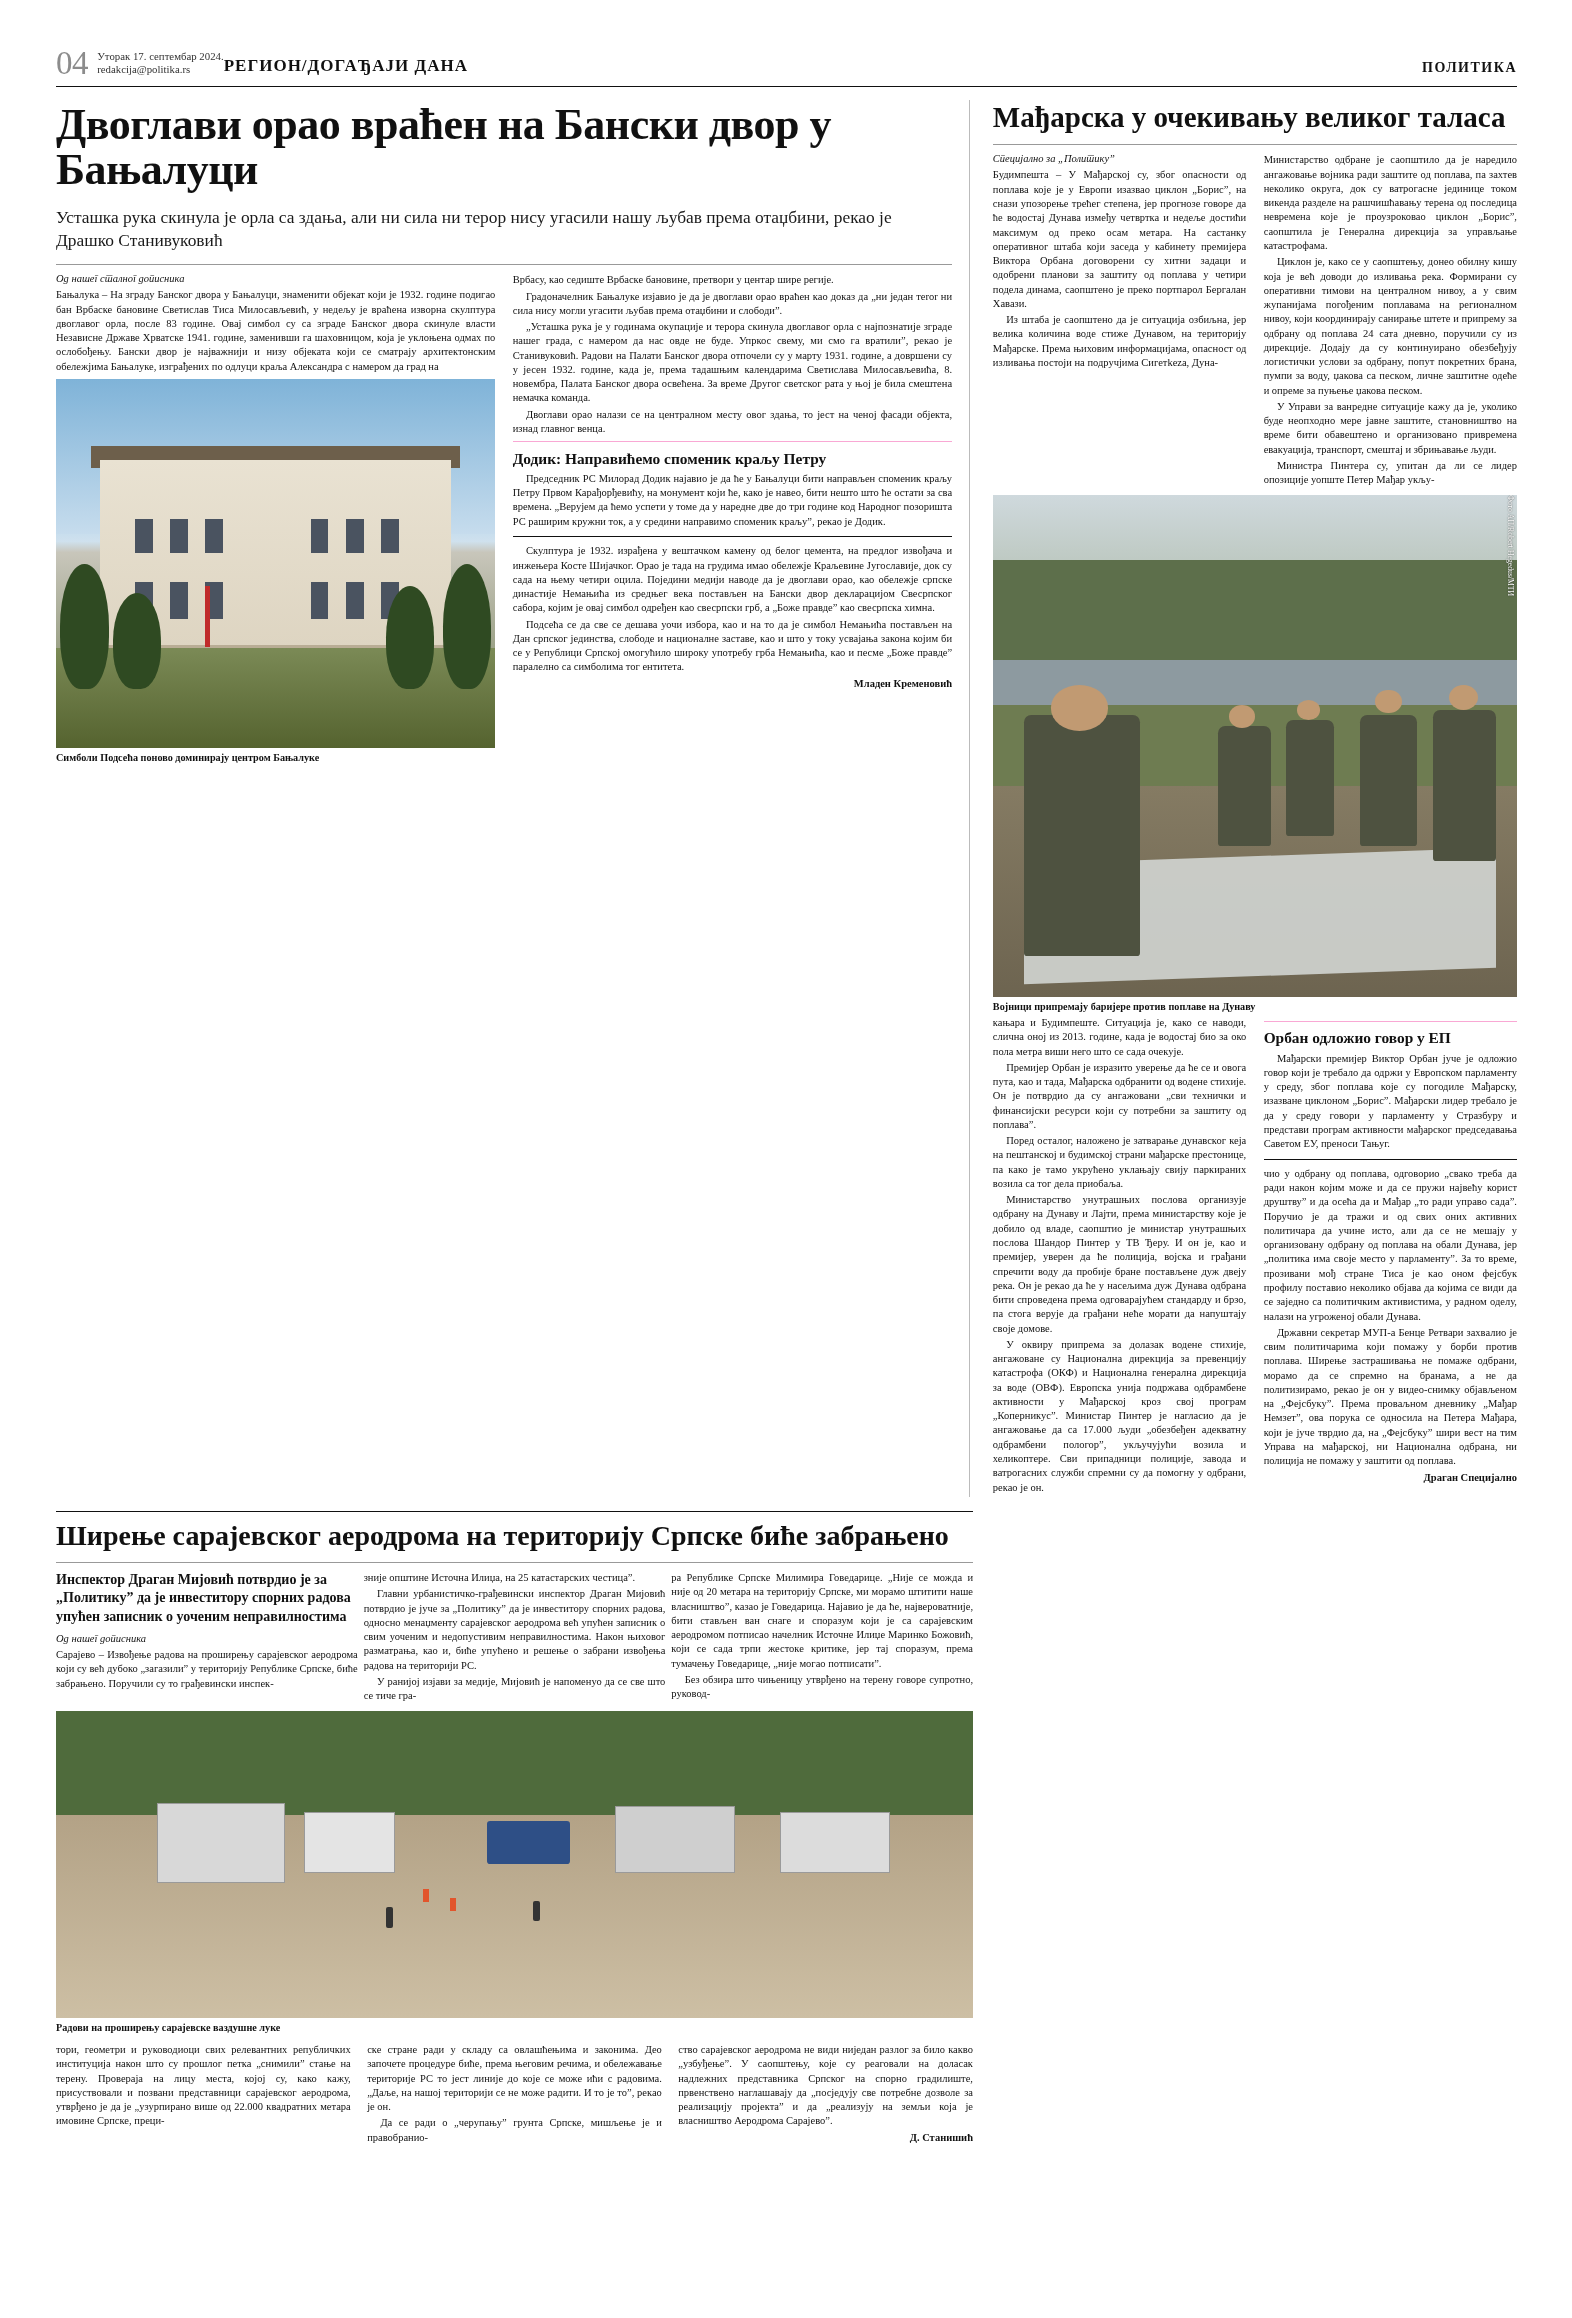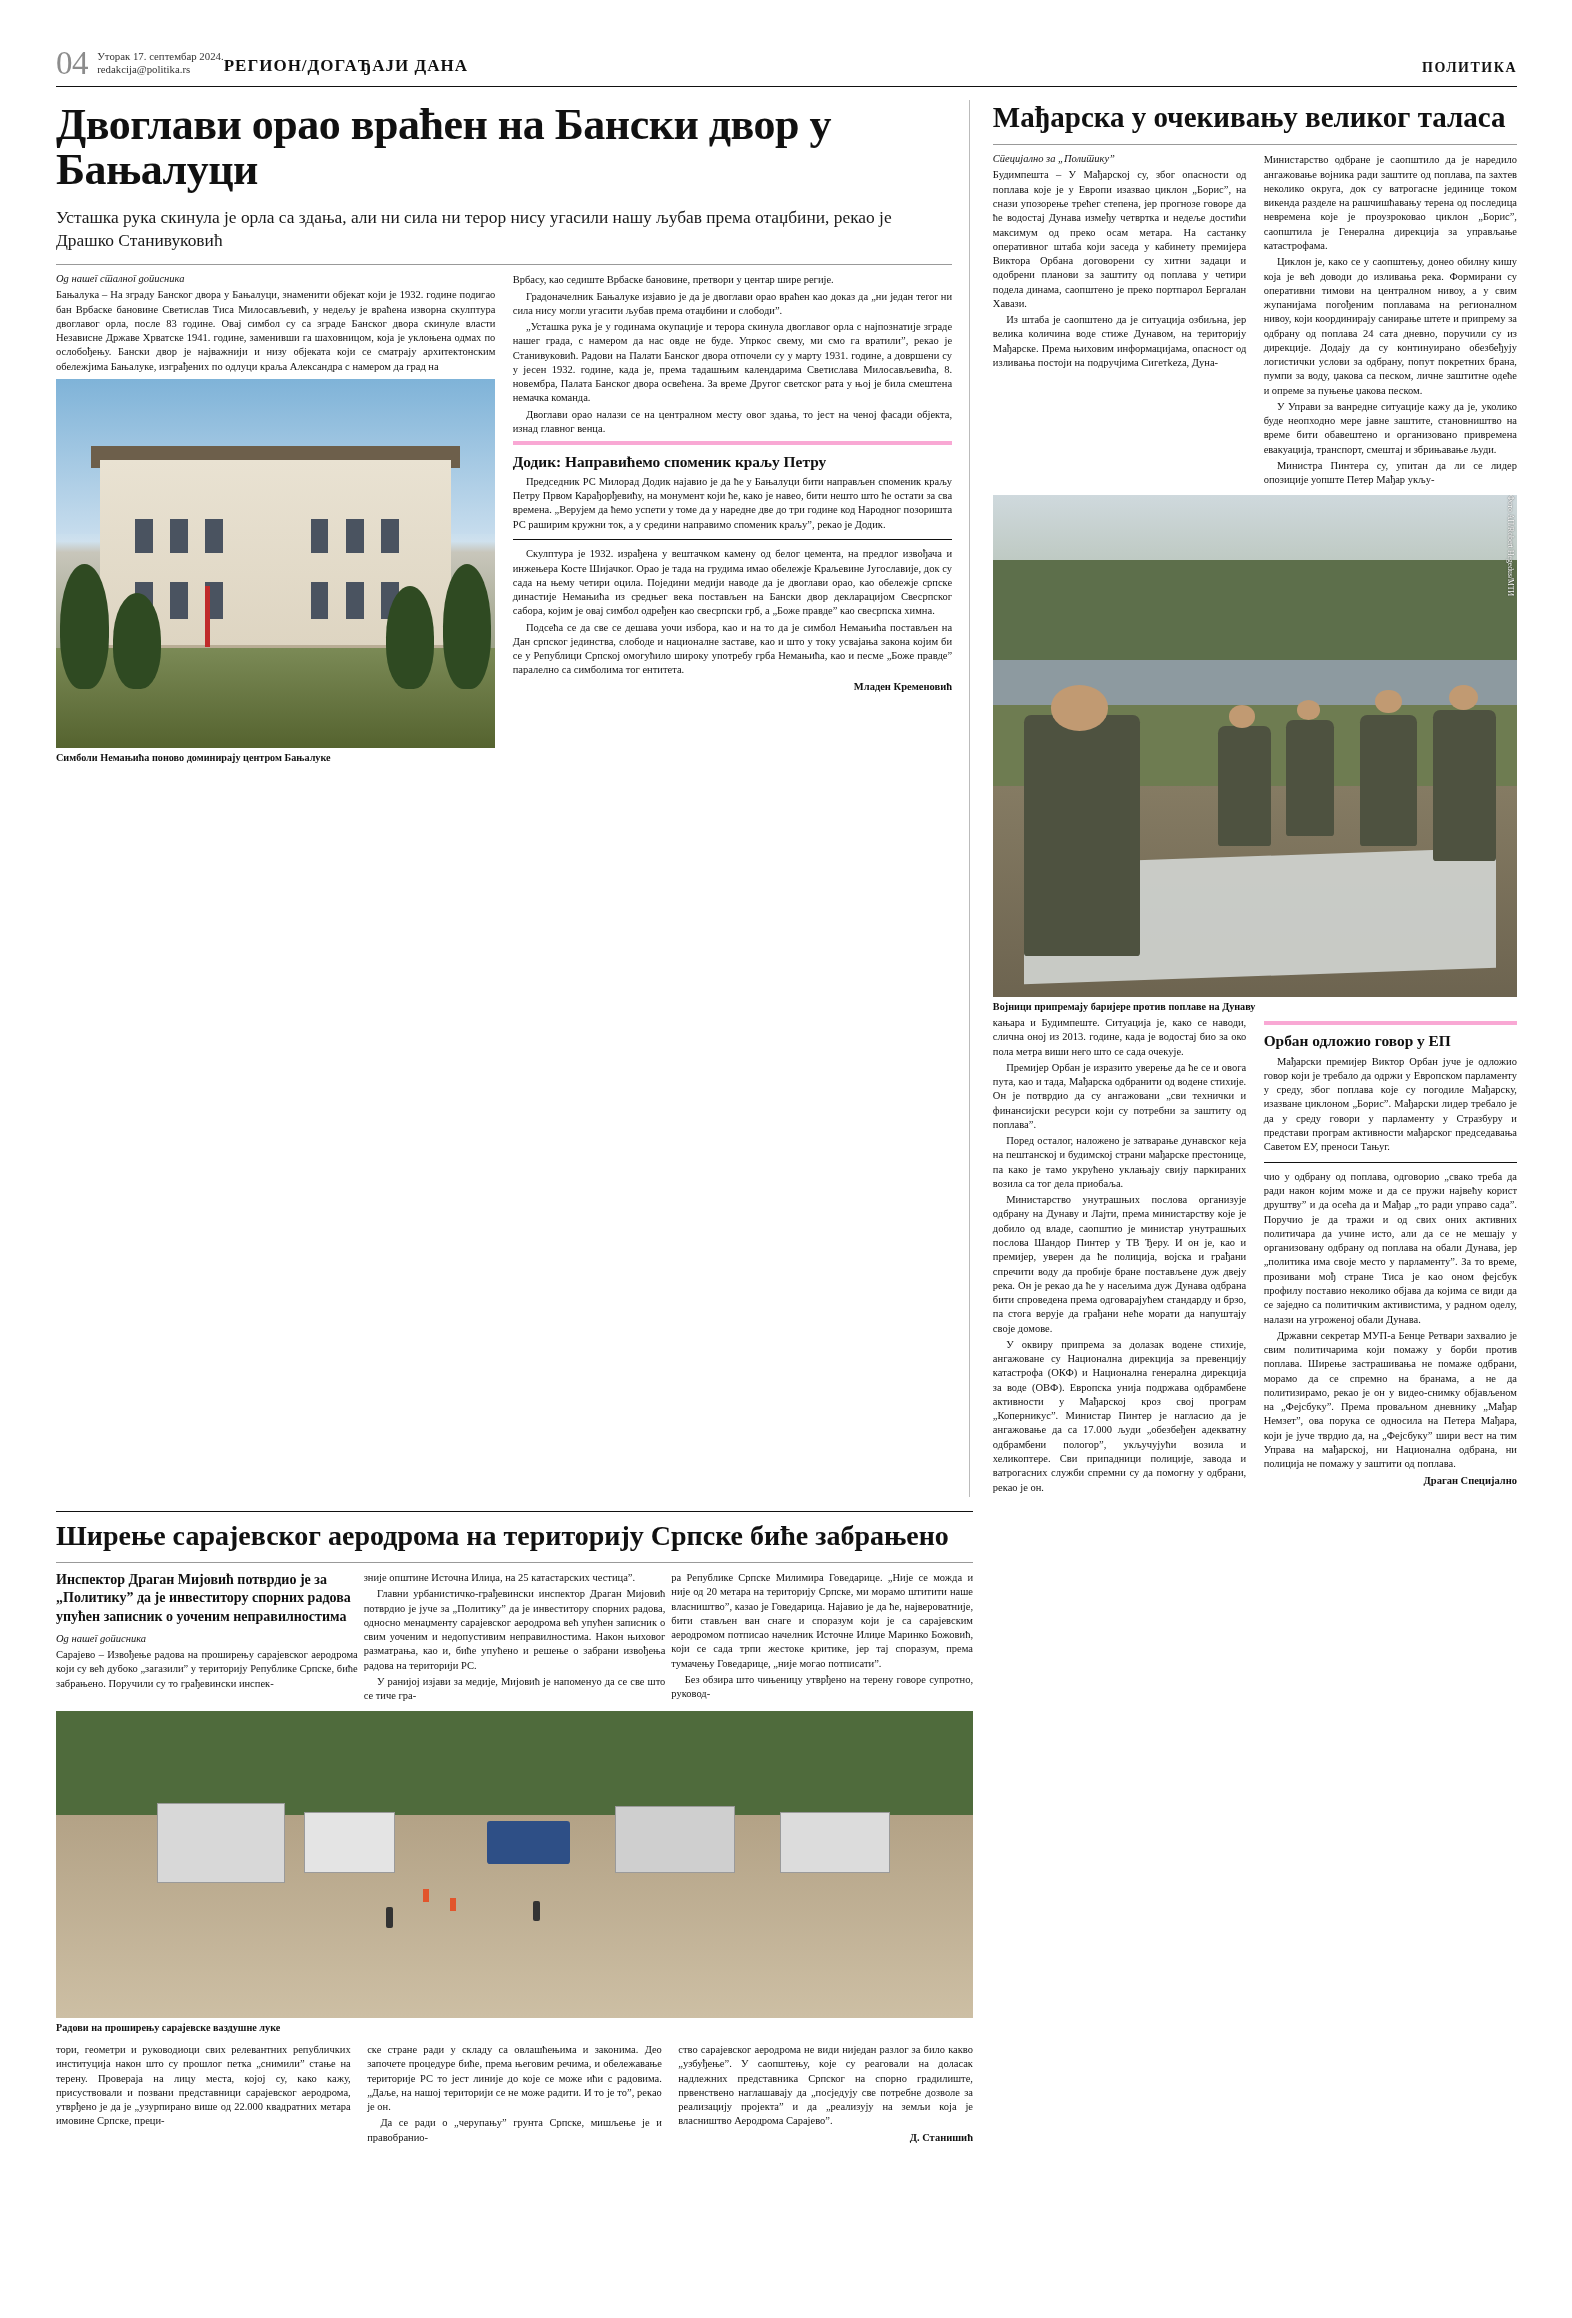--- a/index.html
+++ b/index.html
@@ -108,21 +108,21 @@
   }
   .standfirst {
     font-size: 14px;
     line-height: 1.3;
     font-weight: bold;
     margin: 0 0 7.2px 0;
   }
 
   
   .boxed {
-    border-top: 4px solid #f9a8d4;
+    border-top: 1px solid #f9a8d4;
     border-bottom: 1px solid #111;
     padding: 7.2px 0 7.2px 0;
     margin: 5.1px 0 7.2px 0;
   }
   .box-title {
     font-size: 15.4px;
     font-weight: bold;
     line-height: 1.12;
     margin-bottom: 5.1px;
   }
@@ -240,21 +240,21 @@
               <div class="pb-win" style="left:66%;top:55%;width:4%;height:10%"></div>
               <div class="pb-win" style="left:74%;top:55%;width:4%;height:10%"></div>
               <div class="pb-flag2"></div>
               <div class="pb-flag"></div>
               <div class="pb-tree" style="left:1%"></div>
               <div class="pb-tree" style="left:13%;height:26%"></div>
               <div class="pb-tree" style="right:1%"></div>
               <div class="pb-tree" style="right:14%;height:28%"></div>
 
             </div>
-            <div class="caption">Симболи Немањића поново доминирају центром Бањалуке</div>
+            <div class="caption">Симболи Подсећа поново доминирају центром Бањалуке</div>
           </div>
         </div>
 
         <div class="col">
           <p class="body noind">Врбасу, као седиште Врбаске бановине, претвори у центар шире регије.</p>
           <p class="body">Градоначелник Бањалуке изјавио је да је двоглави орао враћен као доказ да „ни један теror ни сила нису могли угасити љубав према отаџбини и слободи”.</p>
           <p class="body">„Усташка рука је у годинама окупације и терора скинула двоглавог орла с најпознатије зграде нашег града, с намером да нас овде не буде. Упркос свему, ми смо га вратили”, рекао је Станивуковић. Радови на Палати Банског двора отпочели су у марту 1931. године, а довршени су у јесен 1932. године, када је, према тадашњим календарима Светислава Милосављевића, 8. новембра, Палата Банског двора освећена. За време Другог светског рата у њој је била смештена немачка команда.</p>
           <p class="body">Двоглави орао налази се на централном месту овог здања, то јест на ченој фасади објекта, изнад главног венца.</p>
 
           <div class="boxed">

